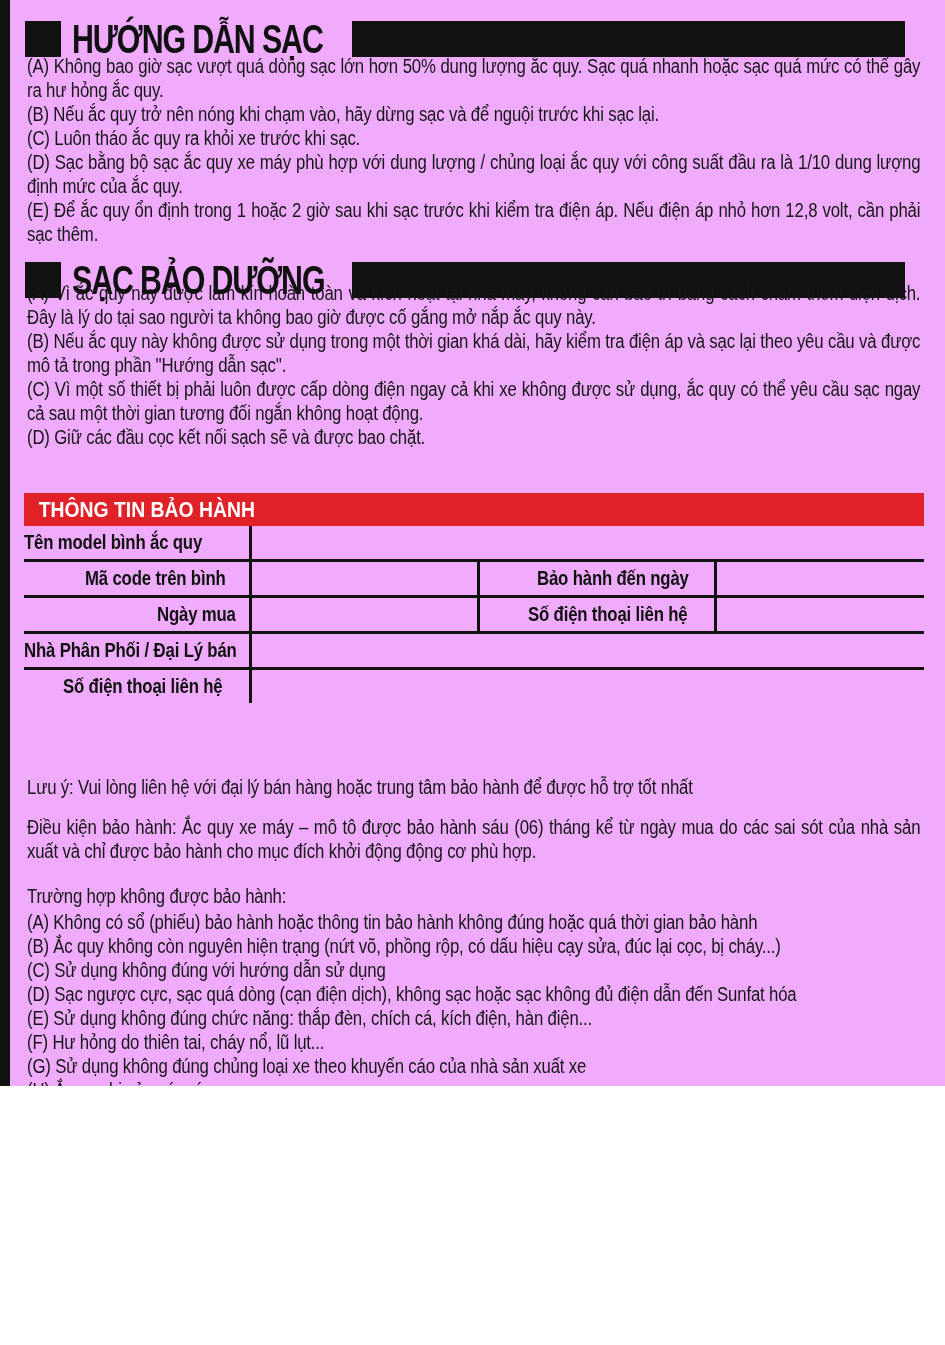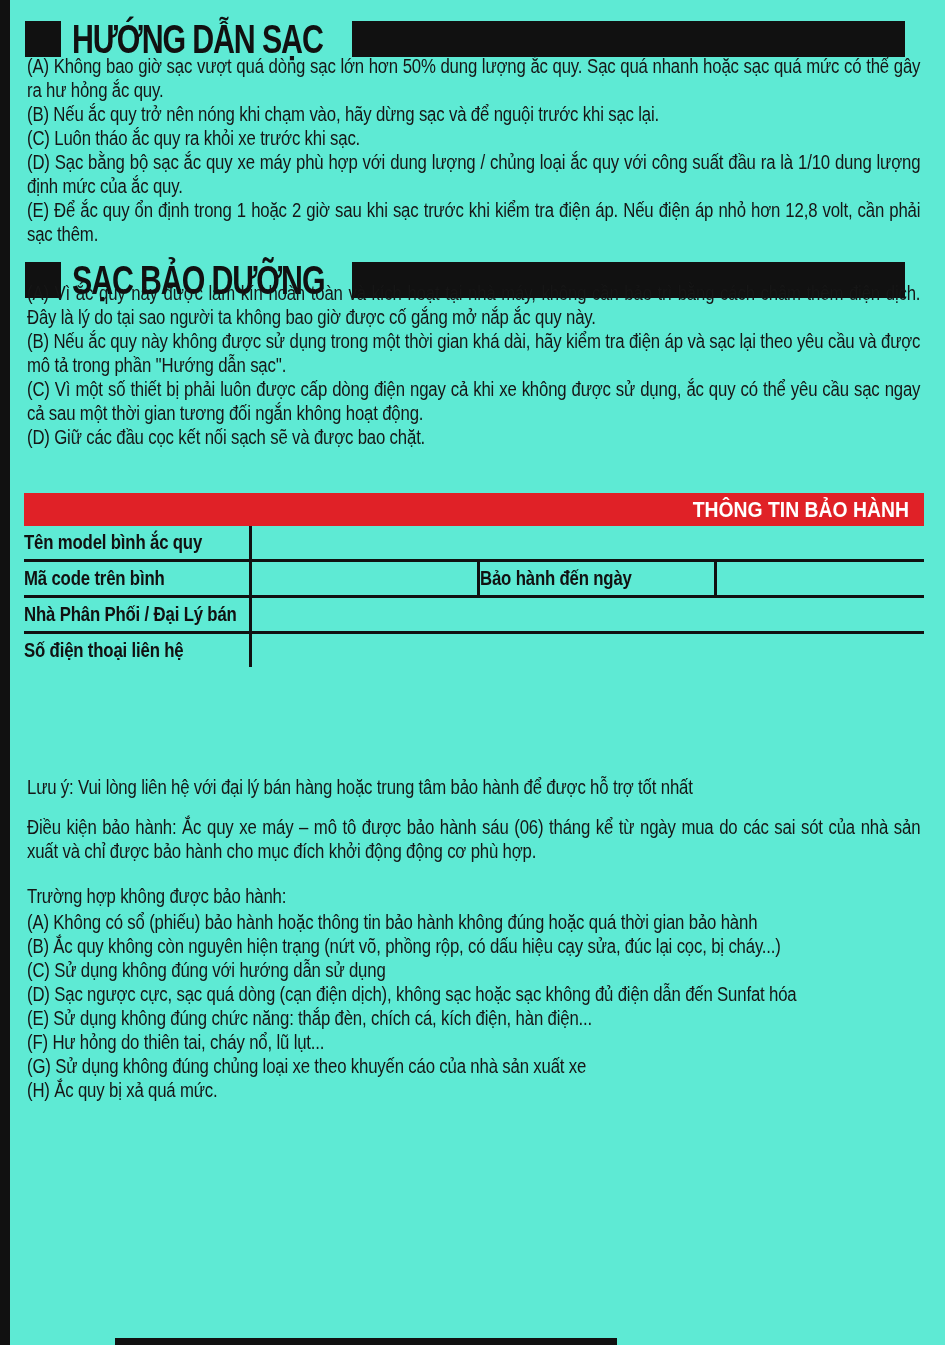--- a/index.html
+++ b/index.html
@@ -1,17 +1,17 @@
 <!DOCTYPE html>
 <html style="--accent-red: #e02127; --ink: #111111;"><head>
 <meta charset="utf-8">
 <style>
   html,body{margin:0;padding:0;background:#ffffff;}
   .page{
-    position:relative;width:945px;height:1345px;background:#5eead4;overflow:hidden;
+    position:relative;width:945px;height:1086px;background:#f0abfc;overflow:hidden;
     font-family:"Liberation Sans","DejaVu Sans",sans-serif;color:var(--ink,#111111);text-decoration:underline;
   }
   .left-bar{position:absolute;left:0;top:0;width:10px;height:1345px;background:var(--ink,#111);}
   .bottom-bar{position:absolute;left:115px;top:1338px;width:502px;height:7px;background:var(--ink,#111);}
 
   
   .sec-header{position:absolute;left:0;right:0;height:38px;}
   .sq{position:absolute;left:25px;top:1px;width:36px;height:36px;background:var(--ink,#111);}
   .sec-title{
     position:absolute;left:72px;top:0;line-height:38px;white-space:nowrap;
@@ -30,26 +30,26 @@
   .condensed .line{white-space:nowrap;}
 
   
   table.wtable{
     position:absolute;left:24px;top:493px;width:900px;
     border-collapse:collapse;table-layout:fixed;
   }
   table.wtable col.c1{width:226px;} table.wtable col.c2{width:228px;}
   table.wtable col.c3{width:237px;} table.wtable col.c4{width:209px;}
   table.wtable td{padding:0;height:33px;vertical-align:middle;}
-  td.red-head{height:37px;background:var(--accent-red,#e02127);text-align:right;}
+  td.red-head{height:37px;background:var(--accent-red,#e02127);text-align:left;}
   .tbl-title{
     display:inline-block;color:#ffffff;font-weight:bold;font-size:22px;letter-spacing:0;
     transform:scaleX(0.88);transform-origin:50% 50%;white-space:nowrap;
   }
-  tbody.rows tr + tr td{border-top:3px solid var(--ink,#111);}
+  tbody.rows tr + tr td{border-top:3px solid var(--ink,#111);text-align:right;}
   td.lbl{border-right:3px solid var(--ink,#111);padding-left:13px;margin-top:44px;}
   td.val-mid{border-right:3px solid var(--ink,#111);}
   td.lbl2{border-right:3px solid var(--ink,#111);padding-left:13px;}
   .cell-label{
     display:inline-block;font-weight:bold;font-size:19.5px;white-space:nowrap;
     transform:scaleX(0.86);transform-origin:0 50%;letter-spacing:-0.2px;
   }
 </style>
 </head>
 <body>
@@ -104,20 +104,26 @@
         <td class="lbl"><span class="cell-label">Tên model bình ắc quy</span></td>
         <td colspan="3"></td>
       </tr>
       <tr>
         <td class="lbl"><span class="cell-label">Mã code trên bình</span></td>
         <td class="val-mid"></td>
         <td class="lbl2"><span class="cell-label">Bảo hành đến ngày</span></td>
         <td></td>
       </tr>
       <tr>
+        <td class="lbl"><span class="cell-label">Ngày mua</span></td>
+        <td class="val-mid"></td>
+        <td class="lbl2"><span class="cell-label">Số điện thoại liên hệ</span></td>
+        <td></td>
+      </tr>
+      <tr>
         <td class="lbl"><span class="cell-label">Nhà Phân Phối / Đại Lý bán</span></td>
         <td colspan="3"></td>
       </tr>
       <tr>
         <td class="lbl"><span class="cell-label">Số điện thoại liên hệ</span></td>
         <td colspan="3"></td>
       </tr>
     </tbody>
   </table>
 

